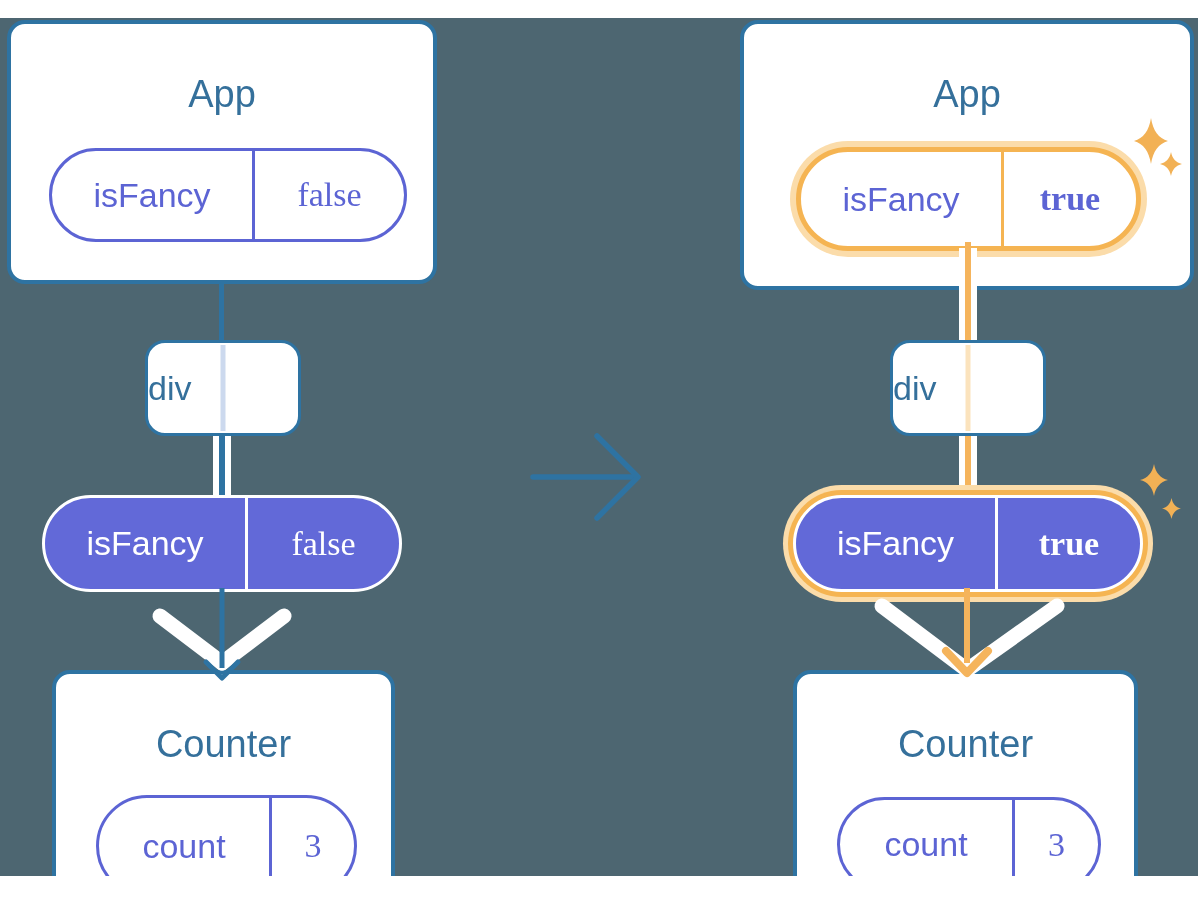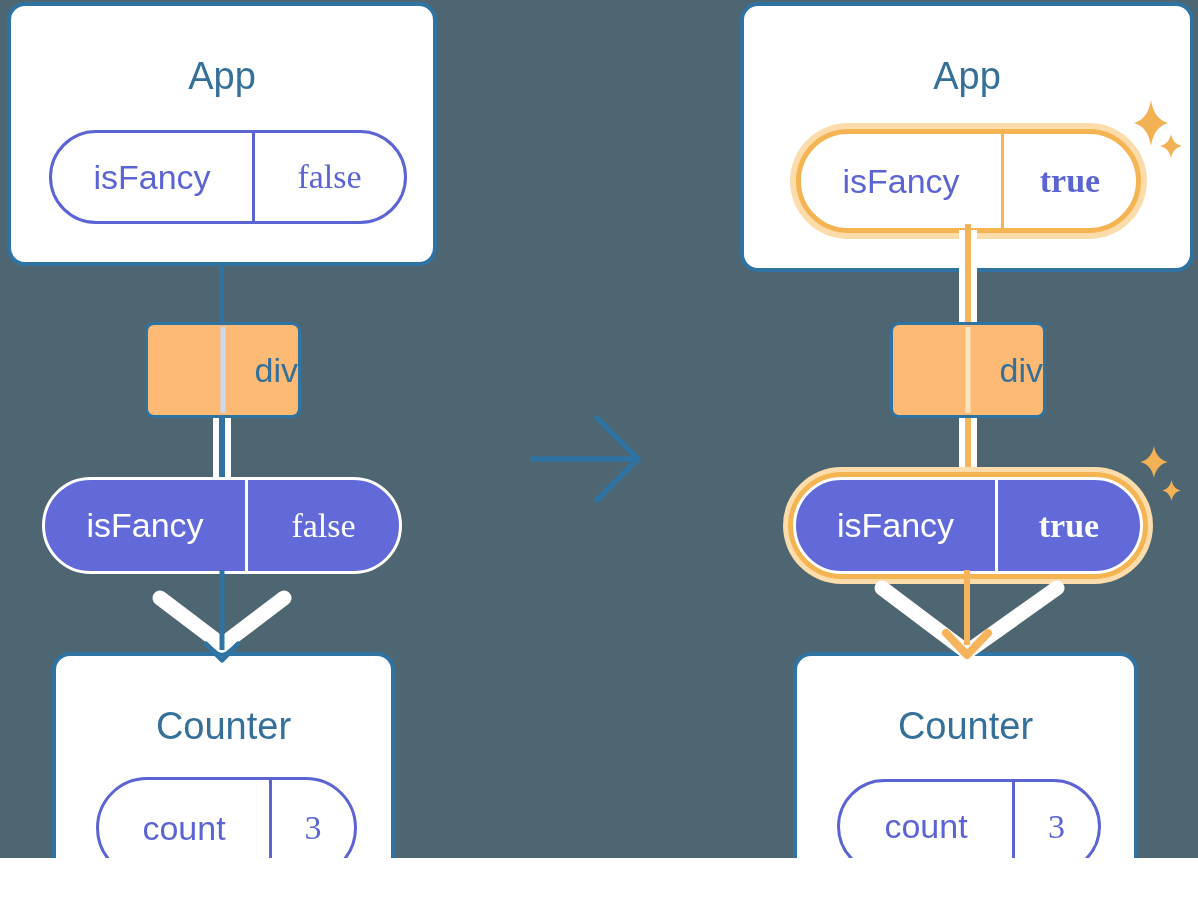--- a/index.html
+++ b/index.html
@@ -1,19 +1,20 @@
 <!DOCTYPE html>
 <html><head>
 <meta charset="utf-8">
 <style>
   html,body { margin:0; padding:0; }
   .canvas {
     position:relative; width:1198px; height:858px;
     background:#4d6671; overflow:hidden;
     font-family:"Liberation Sans", sans-serif;
+    margin-top:18px;
   }
   .card {
     position:absolute; background:#ffffff;
     border:4px solid #2e73a2; border-radius:18px;
     box-sizing:border-box; z-index:1;
   }
   .card-title {
     position:absolute; top:50px; left:0; right:0;
     text-align:center; font-size:38px; font-weight:500;
     color:#35709b; line-height:1.1;
@@ -30,23 +31,23 @@
   .pill .seg-value { flex:1;font-family:Liberation Serif, serif; }
   .outline-pill { border:3px solid #5c64d4; color:#5c64d4; background:#ffffff; }
   .outline-pill .seg-name { border-right:3px solid #5c64d4; }
   .fancy-pill { border:5px solid #f5b452; box-shadow:0 0 0 6px #fbdcaa; color:#5c64d4; background:#ffffff; }
   .fancy-pill .seg-name { border-right:3px solid #f5b452; }
   .state-pill { background:#6269d8; border:3px solid #ffffff; color:#ffffff; }
   .state-pill .seg-name { border-right:3px solid #ffffff; }
   .ring { box-shadow:0 0 0 5px #f5b452, 0 0 0 10px #fbdcaa; }
   .bold { font-weight:700; }
   .div-card {
-    position:absolute; background:#fdba74;
-    border:3.5px solid #2e73a2; border-radius:9px;
-    box-sizing:border-box; display:flex; align-items:center; justify-content:flex-end;
+    position:absolute; background:#ffffff;
+    border:3.5px solid #2e73a2; border-radius:20px;
+    box-sizing:border-box; display:flex; align-items:center; justify-content:flex-start;
     font-size:34px; font-weight:500; color:#35709b; z-index:3;
   }
   .through-line {
     position:absolute; top:2px; bottom:2px; width:5px;
     left:50%; transform:translateX(-50%); z-index:0;
   }
   .through-line.blue-faint { background:#ccd9ee; }
   .through-line.orange-faint { background:#fbe3bd; }
   .div-label { position:relative; z-index:1; }
   .vline { position:absolute; z-index:2; }

